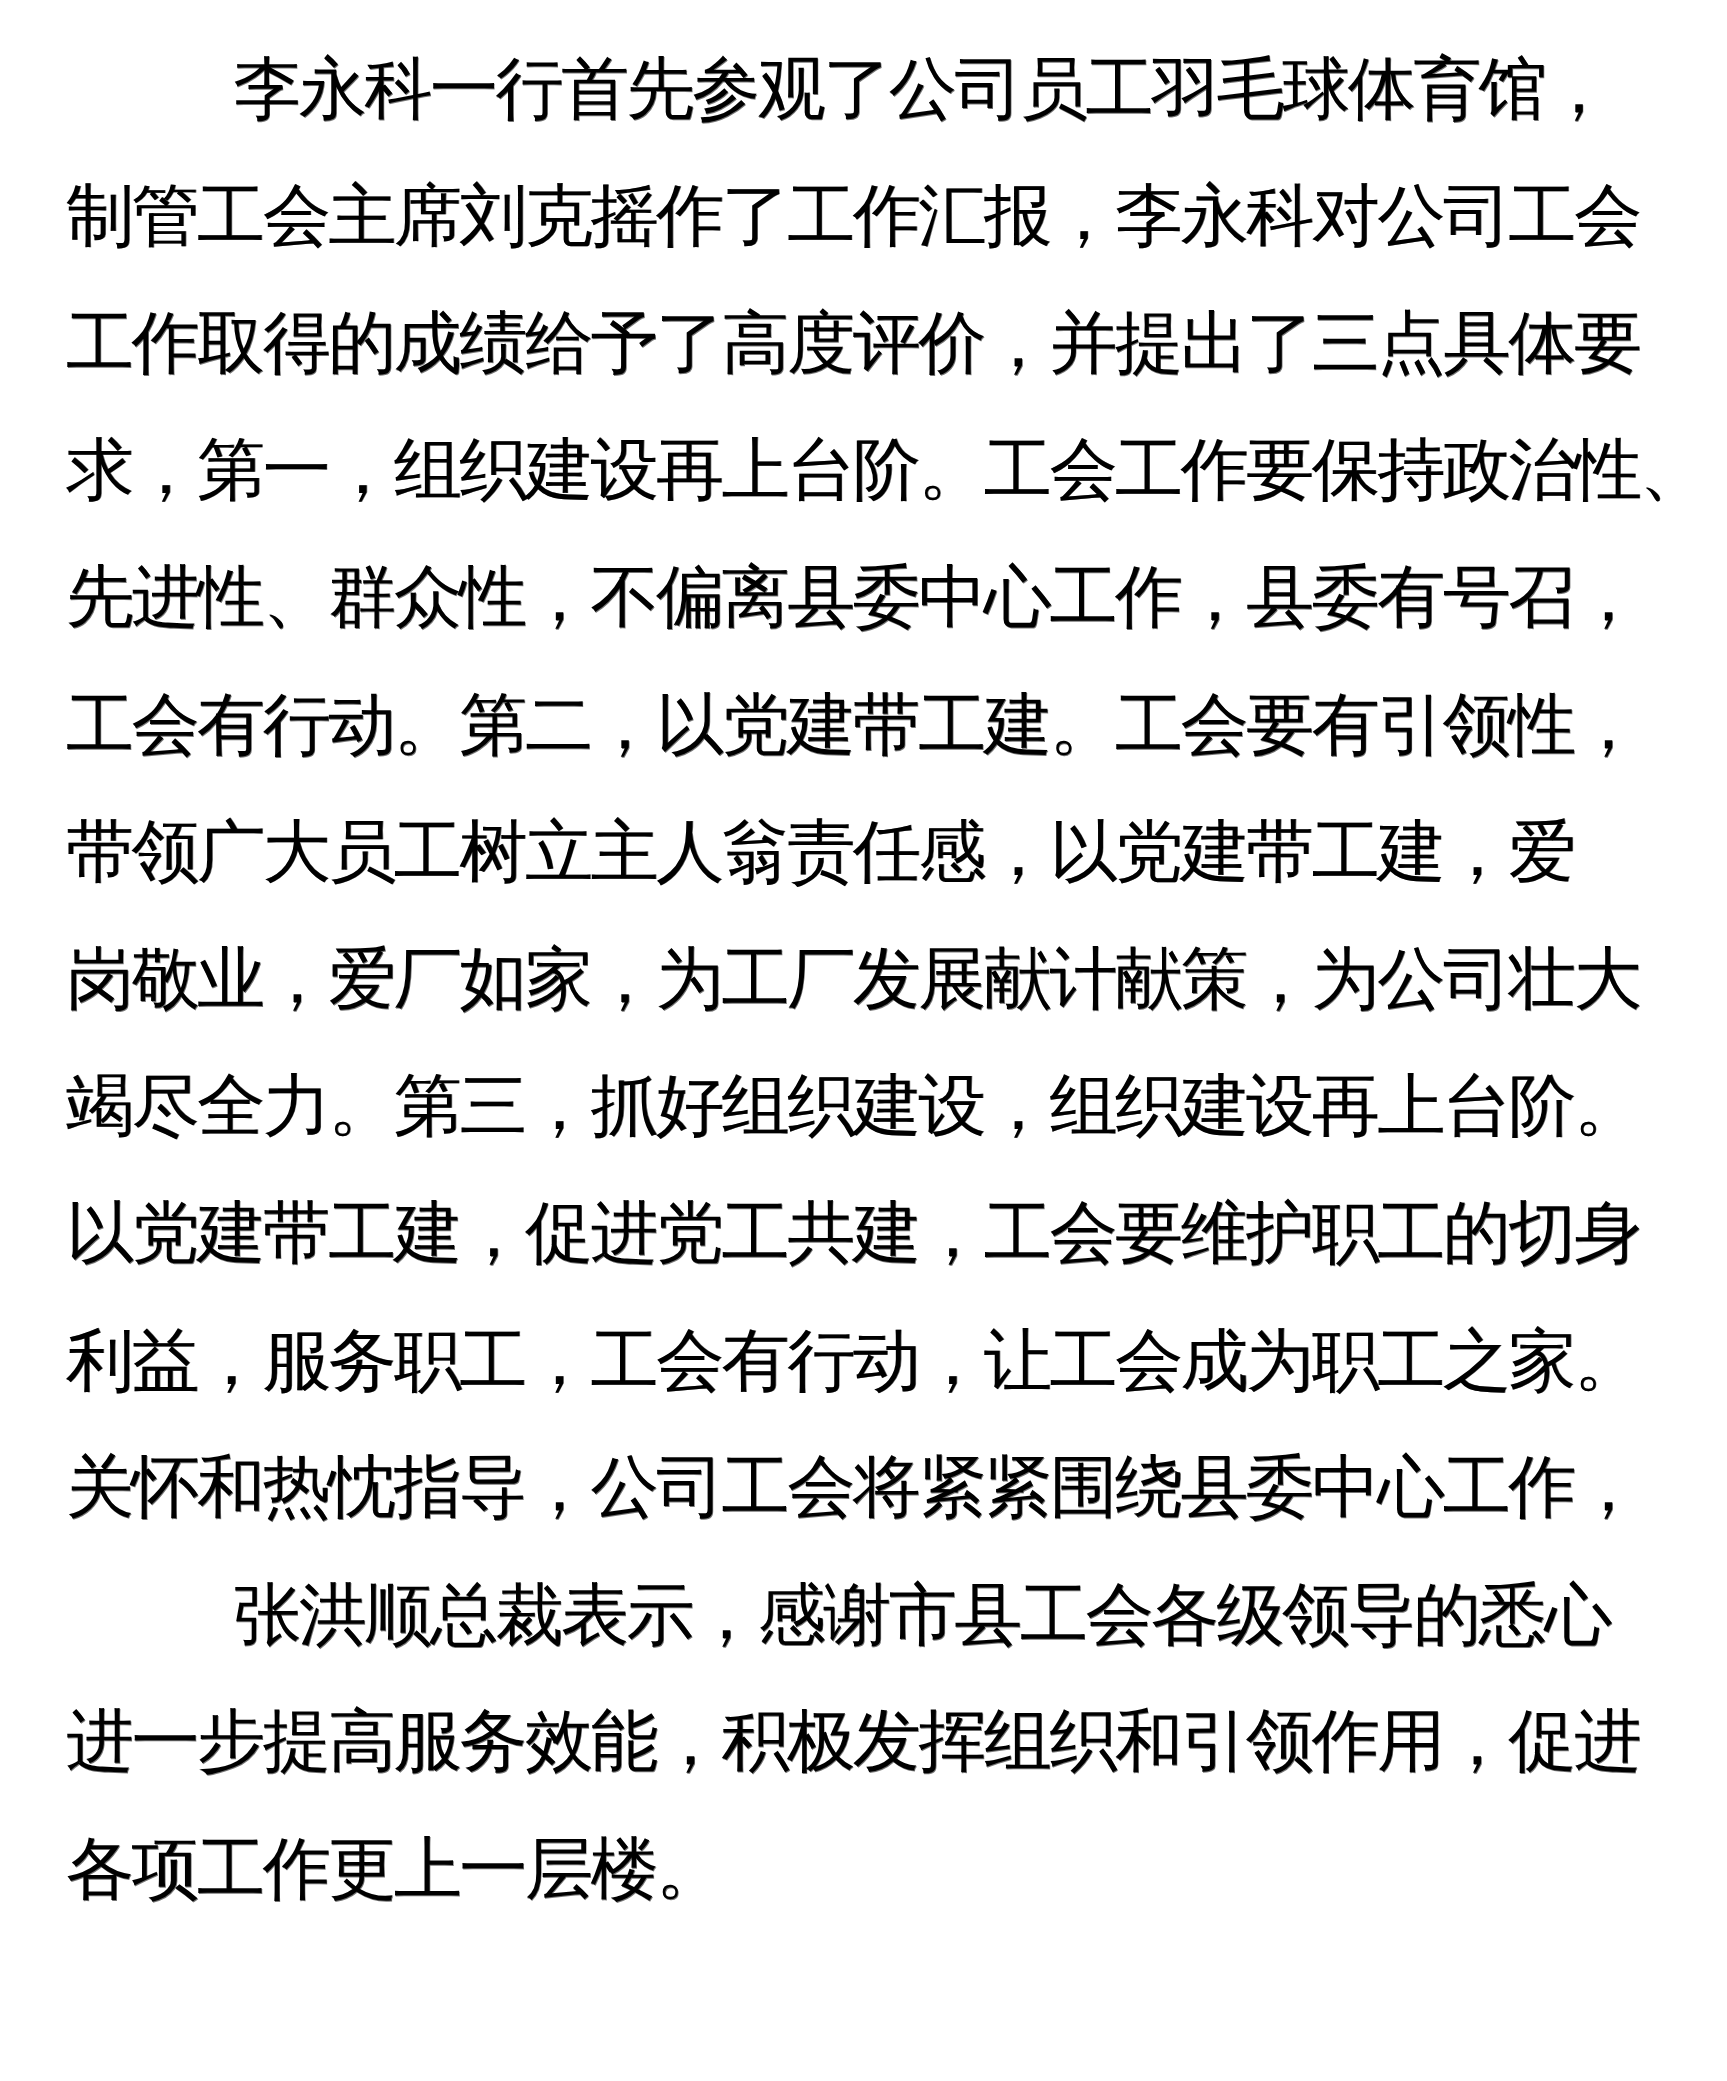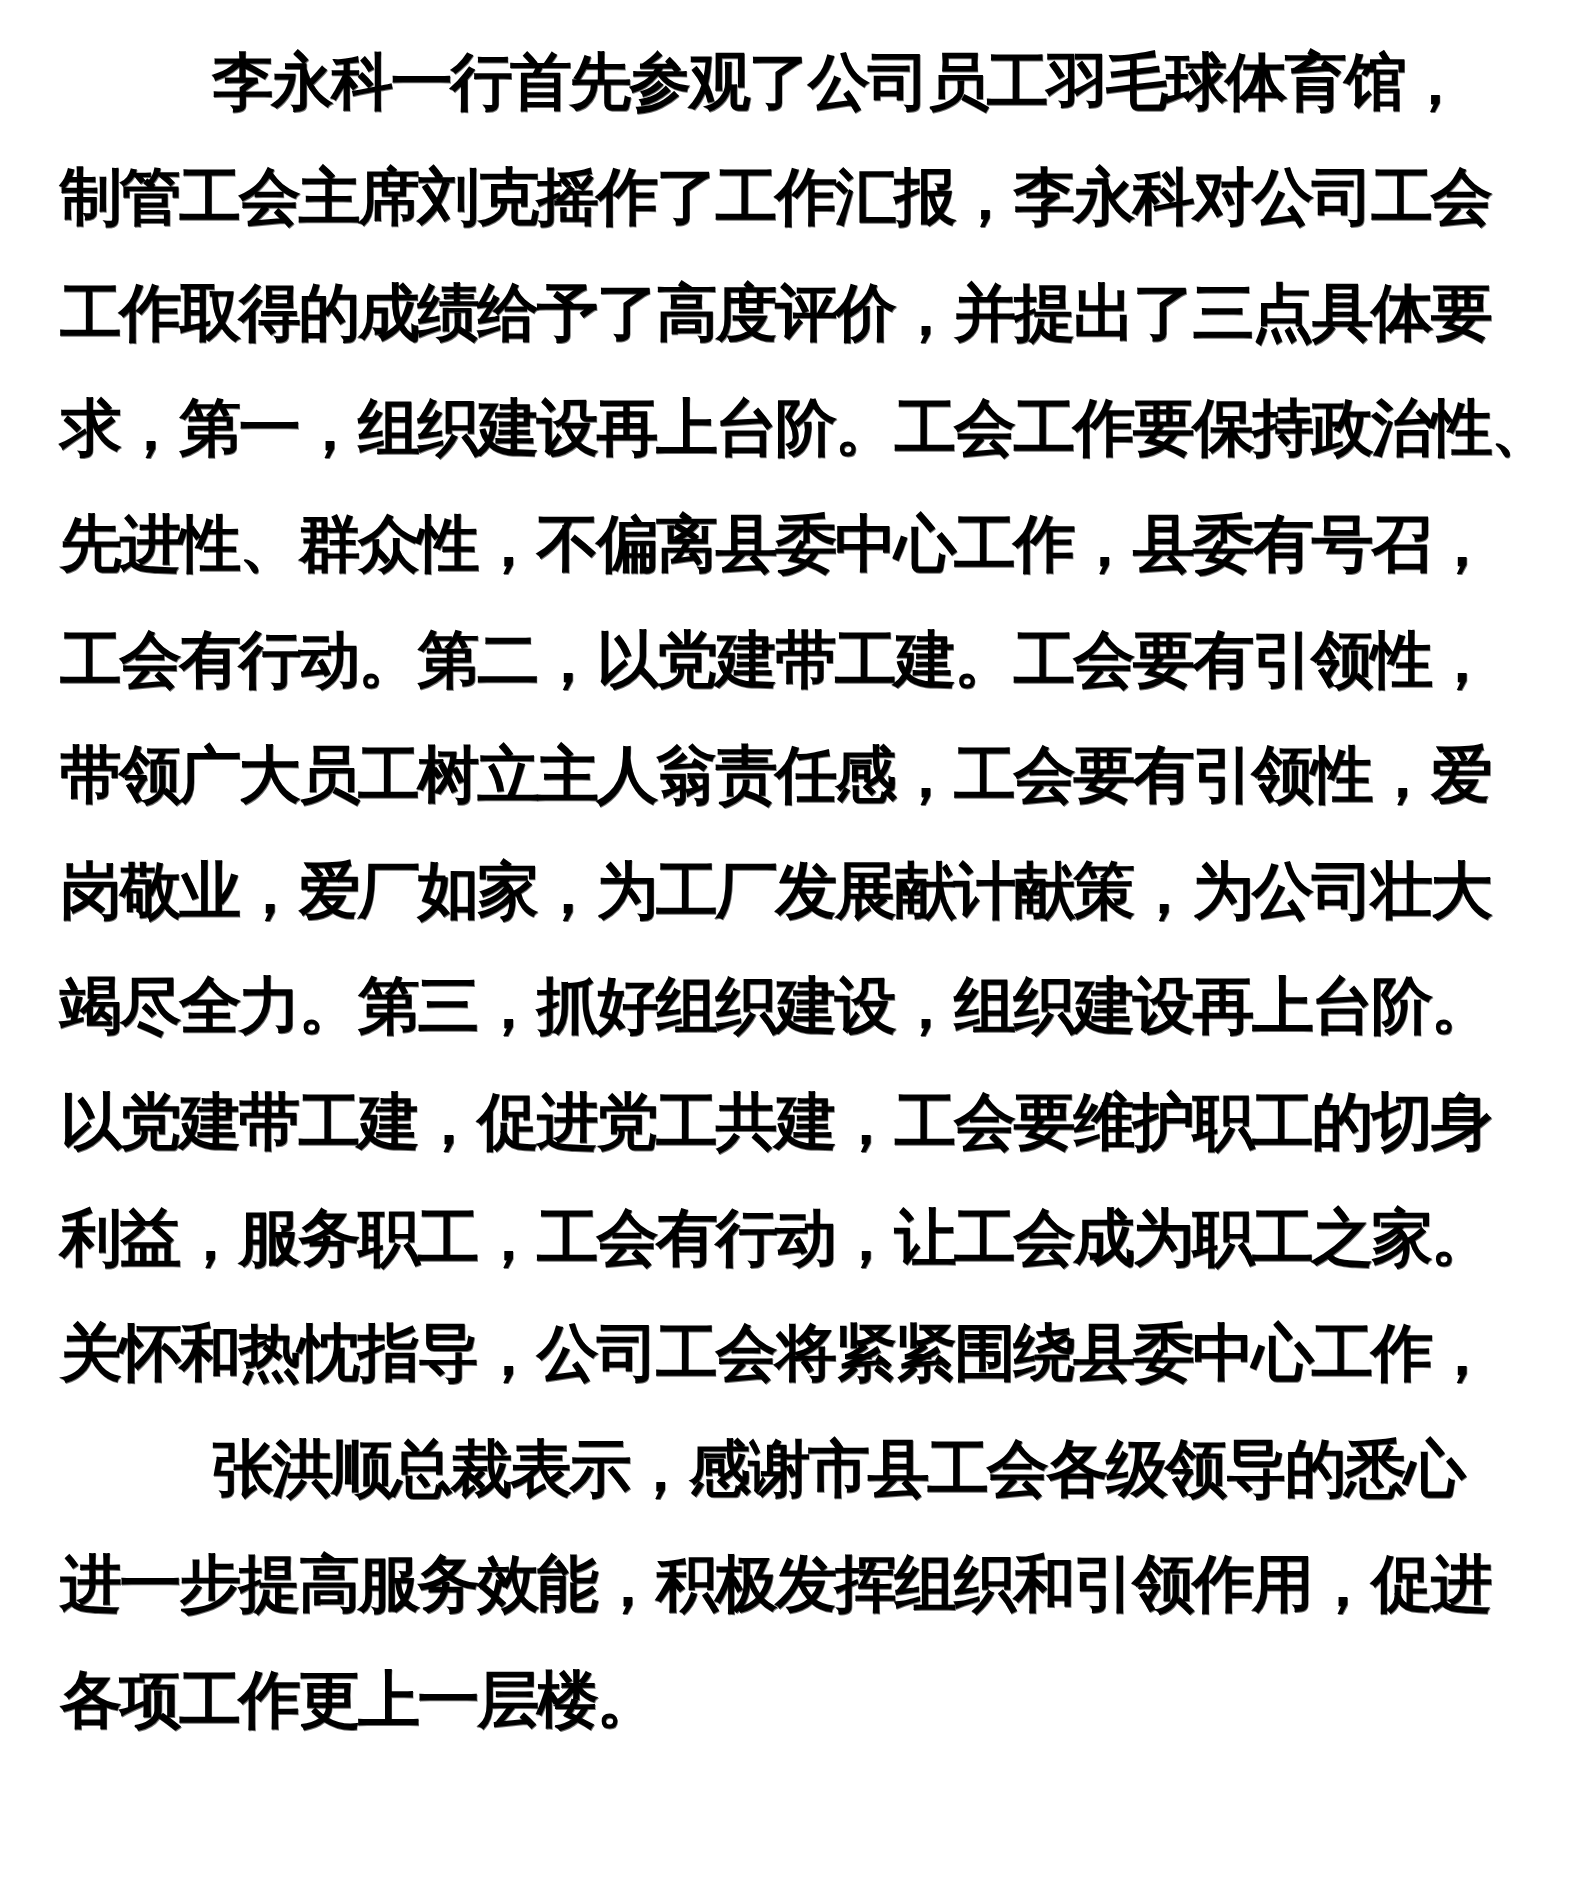--- a/index.html
+++ b/index.html
@@ -8,21 +8,20 @@
     background: #ffffff;
   }
   .page {
     position: relative;
     width: 1570px;
     height: 1892px;
     background: #ffffff;
     overflow: hidden;
     color: #000000;
     font-family: "Liberation Serif", "DejaVu Serif", serif;
-    font-weight: bold;
   }
   .text-layer {
     position: absolute;
     left: 60px;
     top: -91px;
     width: 1480px;
   }
   .line {
     font-size: 62px;
     line-height: 115.6px;
@@ -42,21 +41,21 @@
 
 <div class="page">
   <div class="text-layer">
     <div class="line">到公司调研指导工会工作。</div>
     <div class="line indent">李永科一行首先参观了公司员工羽毛球体育馆，</div>
     <div class="line">制管工会主席刘克摇作了工作汇报，李永科对公司工会</div>
     <div class="line">工作取得的成绩给予了高度评价，并提出了三点具体要</div>
     <div class="line">求，第一，组织建设再上台阶。工会工作要保持政治性、</div>
     <div class="line">先进性、群众性，不偏离县委中心工作，县委有号召，</div>
     <div class="line">工会有行动。第二，以党建带工建。工会要有引领性，</div>
-    <div class="line">带领广大员工树立主人翁责任感，工会要有引领性，爱</div>
+    <div class="line">带领广大员工树立主人翁责任感，以党建带工建，爱</div>
     <div class="line">岗敬业，爱厂如家，为工厂发展献计献策，为公司壮大</div>
     <div class="line">竭尽全力。第三，抓好组织建设，组织建设再上台阶。</div>
     <div class="line">以党建带工建，促进党工共建，工会要维护职工的切身</div>
     <div class="line">利益，服务职工，工会有行动，让工会成为职工之家。</div>
     <div class="line">关怀和热忱指导，公司工会将紧紧围绕县委中心工作，</div>
     <div class="line indent">张洪顺总裁表示，感谢市县工会各级领导的悉心</div>
     <div class="line">进一步提高服务效能，积极发挥组织和引领作用，促进</div>
     <div class="line">各项工作更上一层楼。</div>
   </div>
 </div>

